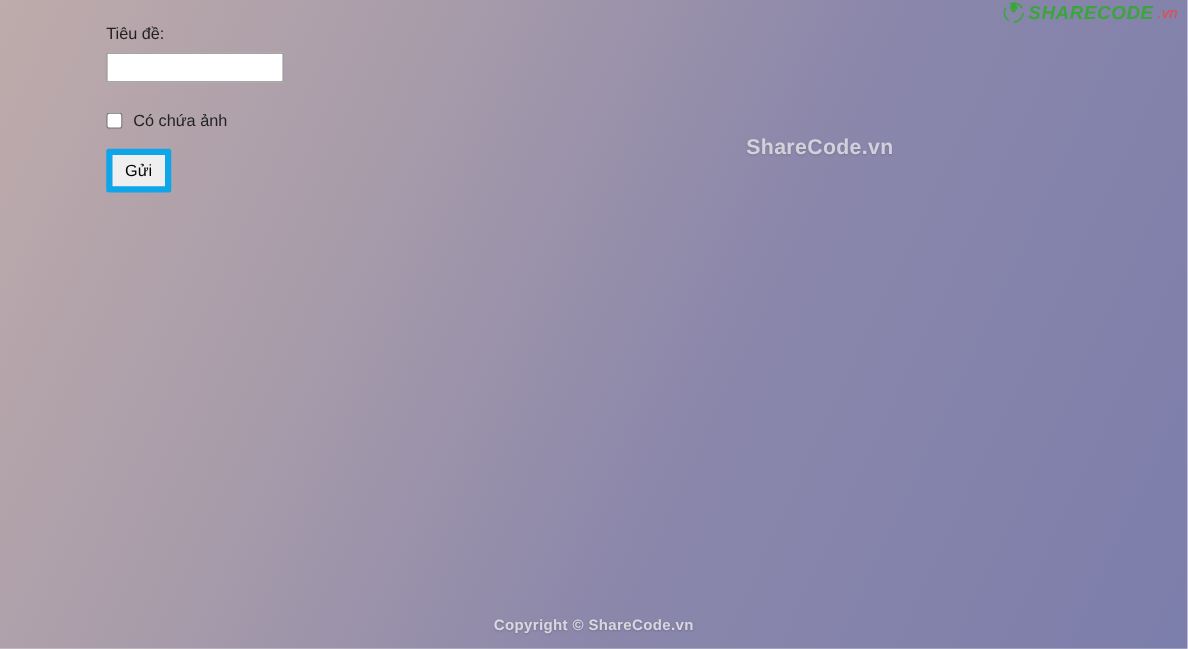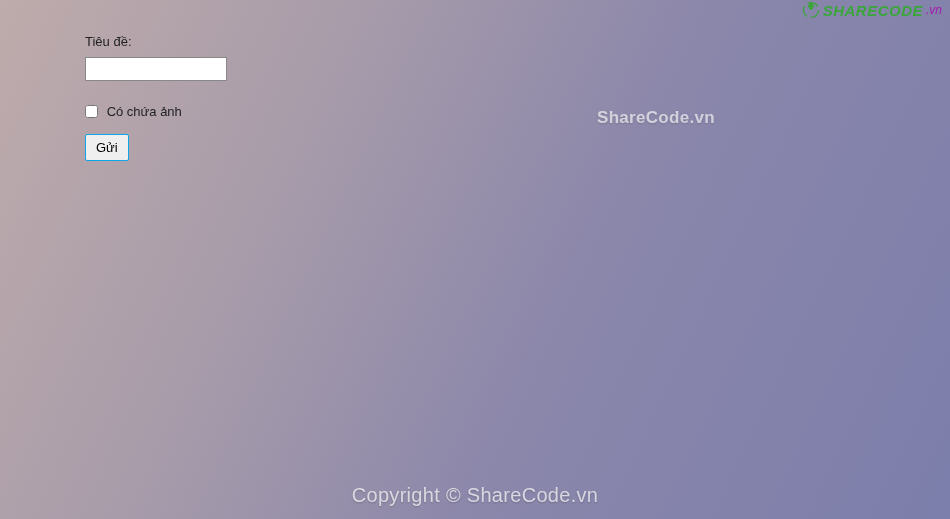--- a/index.html
+++ b/index.html
@@ -13,21 +13,21 @@
       height: 519px;
       background: linear-gradient(115deg, #beabab 0%, #a89caa 30%, #8b87ab 60%, #7c7eab 100%);
       font-family: Arial, sans-serif;
       font-size: 13px;
       color: #222;
       position: relative;
       overflow: hidden;
     }
     
     .form-container {
-      padding: 34px 0 0 85px;
+      padding: 19px 0 0 85px;
     }
     
     .form-group {
       margin-bottom: 22px;
     }
     
     .form-label {
       display: block;
       margin-bottom: 8px;
       font-size: 13px;
@@ -63,21 +63,21 @@
       vertical-align: middle;
     }
     
     .checkbox-label {
       font-size: 13px;
       vertical-align: middle;
     }
     
     .submit-button {
       padding: 5px 10px;
-      border: 1px solid #0ea5e9;
+      border: 5px solid #0ea5e9;
       background: #efefef;
       font-size: 13px;
       cursor: pointer;
       border-radius: 2px;
     }
     
     .watermark-center {
       position: absolute;
       top: 108px;
       left: 597px;
@@ -86,22 +86,22 @@
       color: rgba(255, 255, 255, 0.65);
       text-shadow: 0 1px 2px rgba(0,0,0,0.15);
       letter-spacing: 0.3px;
     }
     
     .watermark-footer {
       position: absolute;
       bottom: 12px;
       left: 50%;
       transform: translateX(-50%);
-      font-size: 20px;
-      font-weight: normal;
+      font-size: 12px;
+      font-weight: bold;
       color: rgba(255, 255, 255, 0.7);
       text-shadow: 0 1px 2px rgba(0,0,0,0.2);
       letter-spacing: 0.3px;
     }
     
     .logo-topright {
       position: absolute;
       top: 0;
       right: 8px;
       display: flex;
@@ -123,21 +123,21 @@
     .logo-text-main {
       font-size: 15px;
       font-weight: bold;
       color: #3aa63a;
       letter-spacing: 0.5px;
       font-style: italic;
     }
     
     .logo-text-sub {
       font-size: 12px;
-      color: #a21caf;
+      color: #ef4444;
       font-style: italic;
       margin-left: 1px;
     }
   </style>
 </head>
 <body>
 
 <div class="form-container">
   
   <div class="form-group">

